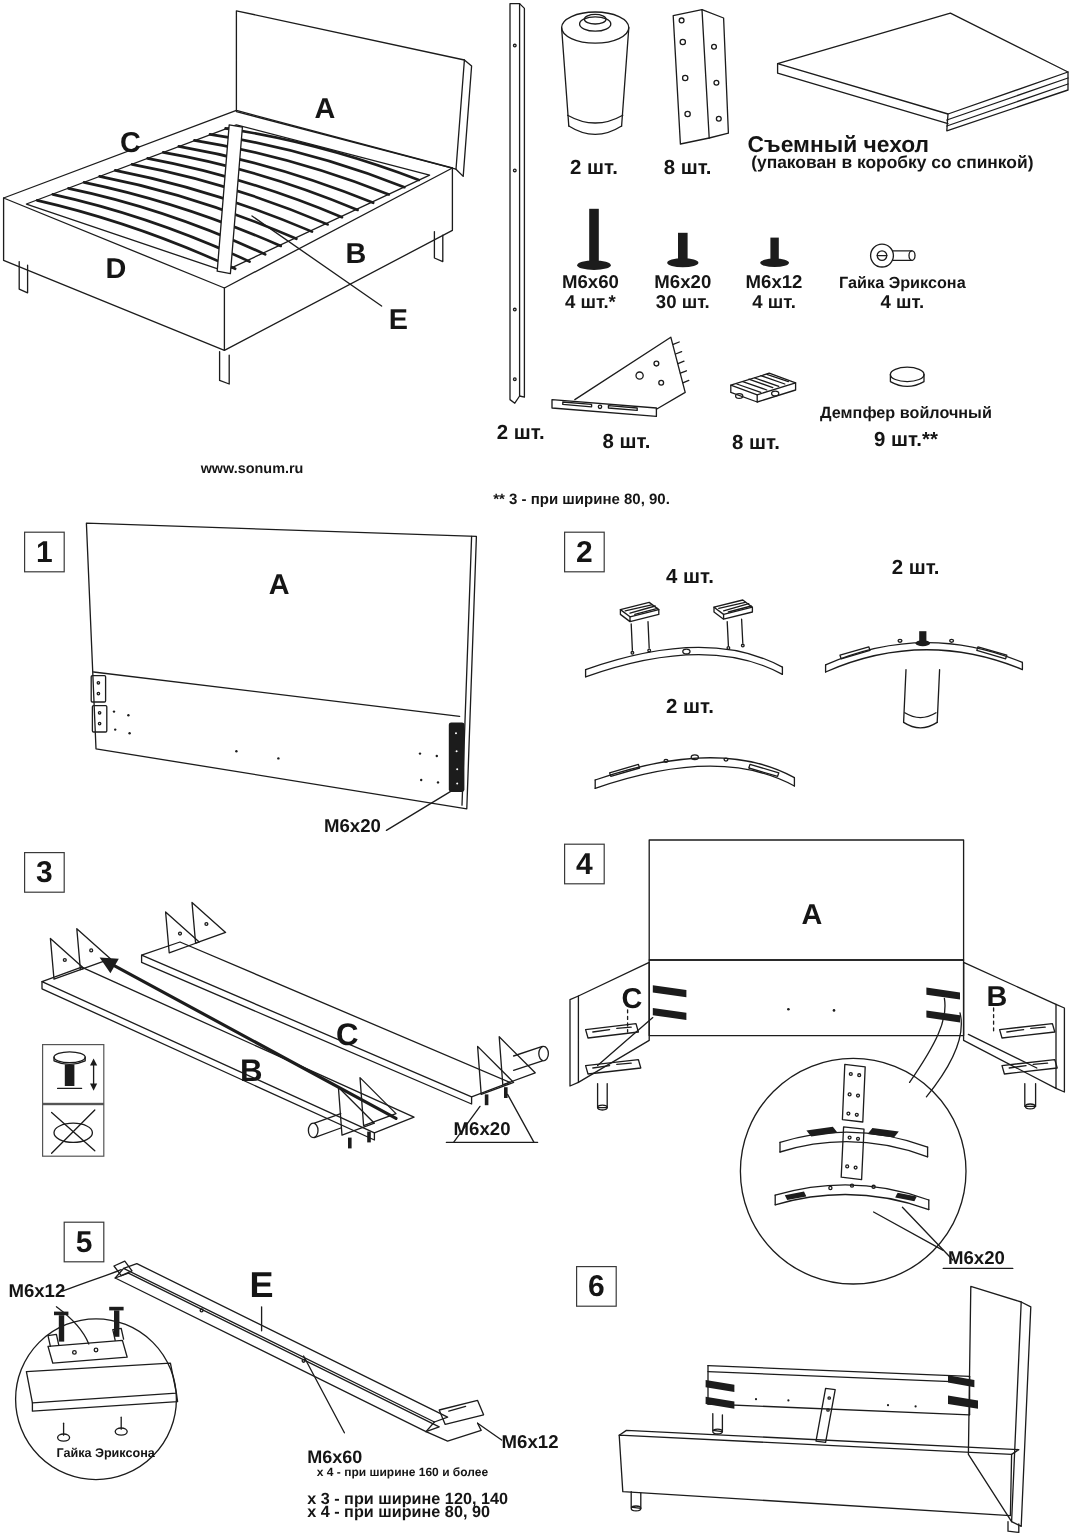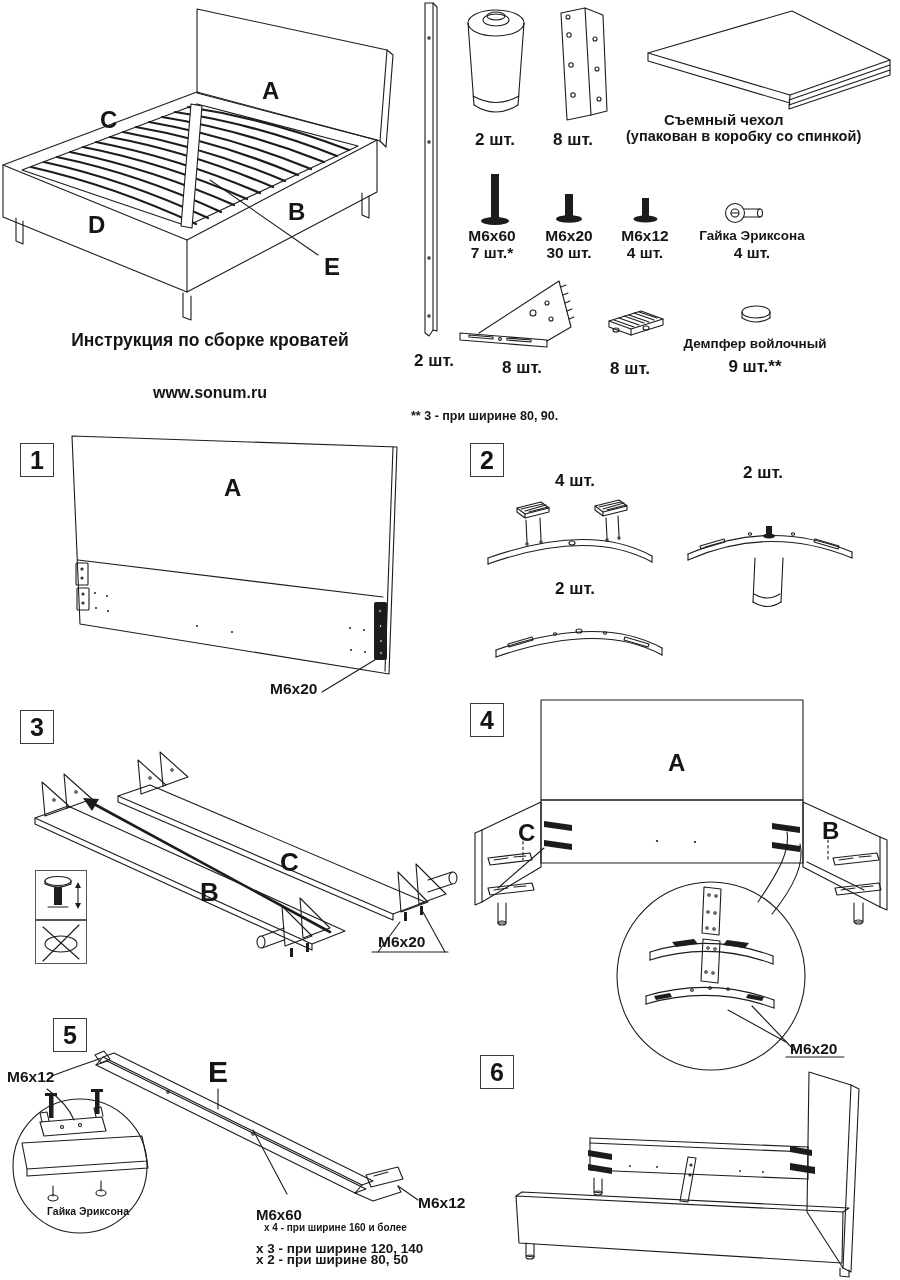--- a/index.html
+++ b/index.html
@@ -56,22 +56,21 @@
     </g>
     <path class="fw" d="M191,104 L202,106 L192,228 L181,226 Z"></path>
     <path d="M210,180 L318,255"></path>
   </svg>
   <div class="txt" style="left:262px;top:78px;font-size:24px">A</div>
   <div class="txt" style="left:100px;top:107px;font-size:24px">C</div>
   <div class="txt" style="left:88px;top:212px;font-size:24px">D</div>
   <div class="txt" style="left:288px;top:199px;font-size:24px">B</div>
   <div class="txt" style="left:324px;top:254px;font-size:24px">E</div>
 
-  <div class="txt ctr" style="left:0;top:331px;width:420px;font-size:17.5px">Инструкция по сборке кроватей</div>
-  <div class="txt ctr" style="left:0;top:384px;width:420px;font-size:16px">www.sonum.ru</div>
+  <div class="txt ctr" style="left:0;top:384px;width:420px;font-size:12px">www.sonum.ru</div>
 
   <svg class="ln" style="left:415px;top:0" width="52" height="345" viewBox="0 0 52 345">
     <path d="M10,3 L18,3 L18,330 L14,336 L10,333 Z"></path>
     <path d="M18,3 L22,7 L22,331 L18,330"></path>
     <circle cx="14" cy="38" r="1.1"></circle>
       <circle cx="14" cy="142" r="1.1"></circle>
     <circle cx="14" cy="258" r="1.1"></circle>
       <circle cx="14" cy="316" r="1.1"></circle>
   </svg>
   <div class="txt ctr" style="left:403px;top:352px;width:62px;font-size:17px">2 шт.</div>
@@ -100,21 +99,21 @@
   </svg>
   <div class="txt ctr" style="left:540px;top:131px;width:66px;font-size:17px">8 шт.</div>
 
   <svg class="ln" style="left:640px;top:5" width="258" height="112" viewBox="0 0 258 112">
     <path d="M152,6 L250,55 L150,90 L8,48 Z"></path>
     <path d="M250,55 L250,70 L149,104 L150,90"></path>
     <path d="M250,60 L149,95"></path>
       <path d="M250,65 L149,100"></path>
     <path d="M8,48 L8,56 L150,98"></path>
   </svg>
-  <div class="txt" style="left:664px;top:112px;font-size:15px">Съемный чехол</div>
+  <div class="txt" style="left:623px;top:112px;font-size:19px">Съемный чехол</div>
   <div class="txt" style="left:626px;top:129px;font-size:14.5px">(упакован в коробку со спинкой)</div>
 
   <svg class="ln" style="left:478px;top:172px" width="34" height="56" viewBox="0 0 34 56">
     <rect class="fb" x="13" y="2" width="8" height="45"></rect>
     <ellipse class="fb" cx="17" cy="49" rx="14" ry="4"></ellipse>
   </svg>
   <svg class="ln" style="left:552px;top:192px" width="34" height="36" viewBox="0 0 34 36">
     <rect class="fb" x="13" y="2" width="8" height="23"></rect>
     <ellipse class="fb" cx="17" cy="27" rx="13" ry="3.8"></ellipse>
   </svg>
@@ -123,21 +122,21 @@
     <ellipse class="fb" cx="17.5" cy="23" rx="12" ry="3.6"></ellipse>
   </svg>
   <svg class="ln" style="left:722px;top:200px" width="48" height="26" viewBox="0 0 48 26">
     <circle cx="13" cy="13" r="9.5"></circle>
       <circle cx="13" cy="13" r="4"></circle>
     <path d="M9,13 L17,13"></path>
     <path d="M22,9 L38,9 M22,17 L38,17"></path>
     <ellipse cx="38" cy="13" rx="2.5" ry="4"></ellipse>
   </svg>
   <div class="txt ctr" style="left:459px;top:228px;width:66px;font-size:15.5px">M6x60</div>
-  <div class="txt ctr" style="left:459px;top:245px;width:66px;font-size:15.5px">7 шт.*</div>
+  <div class="txt ctr" style="left:459px;top:245px;width:66px;font-size:15.5px">4 шт.*</div>
   <div class="txt ctr" style="left:536px;top:228px;width:66px;font-size:15.5px">M6x20</div>
   <div class="txt ctr" style="left:536px;top:245px;width:66px;font-size:15.5px">30 шт.</div>
   <div class="txt ctr" style="left:612px;top:228px;width:66px;font-size:15.5px">M6x12</div>
   <div class="txt ctr" style="left:612px;top:245px;width:66px;font-size:15.5px">4 шт.</div>
   <div class="txt ctr" style="left:692px;top:229px;width:120px;font-size:13.5px">Гайка Эриксона</div>
   <div class="txt ctr" style="left:692px;top:245px;width:120px;font-size:15.5px">4 шт.</div>
 
   <svg class="ln" style="left:455px;top:275px" width="140" height="80" viewBox="0 0 140 80">
     <path d="M5,58 L92,65 L92,72 L5,65 Z"></path>
     <path d="M14,60 L38,62 L38,64 L14,62 Z"></path>
@@ -423,21 +422,21 @@
     <path d="M47,79 C62,90 70,100 74,110"></path>
     <path d="M253,120 L287,184"></path>
     <path d="M398,176 L418,190"></path>
   </svg>
   <div class="txt" style="left:7px;top:1069px;font-size:15.5px">M6x12</div>
   <div class="txt" style="left:208px;top:1056px;font-size:30px">E</div>
   <div class="txt" style="left:47px;top:1206px;font-size:10.5px">Гайка Эриксона</div>
   <div class="txt" style="left:256px;top:1207px;font-size:15px">M6x60</div>
   <div class="txt" style="left:264px;top:1223px;font-size:10px">x 4 - при ширине 160 и более</div>
   <div class="txt" style="left:256px;top:1242px;font-size:13.5px">x 3 - при ширине 120, 140</div>
-  <div class="txt" style="left:256px;top:1253px;font-size:13.5px">x 2 - при ширине 80, 50</div>
+  <div class="txt" style="left:256px;top:1253px;font-size:13.5px">x 4 - при ширине 80, 90</div>
   <div class="txt" style="left:418px;top:1195px;font-size:15.5px">M6x12</div>
 
   <div class="stepbox" style="left:480px;top:1055px">6</div>
   <svg class="ln" style="left:460px;top:1050px" width="440" height="230" viewBox="0 0 440 230">
 
     <path d="M56,146 L383,162 L382,213 L59,193 Z"></path>
     <path d="M56,146 L62,142 L389,158 L383,162"></path>
     <path d="M66,193 L66,206 L74,207 L74,194"></path>
       <ellipse cx="70" cy="207" rx="4" ry="2"></ellipse>
 

